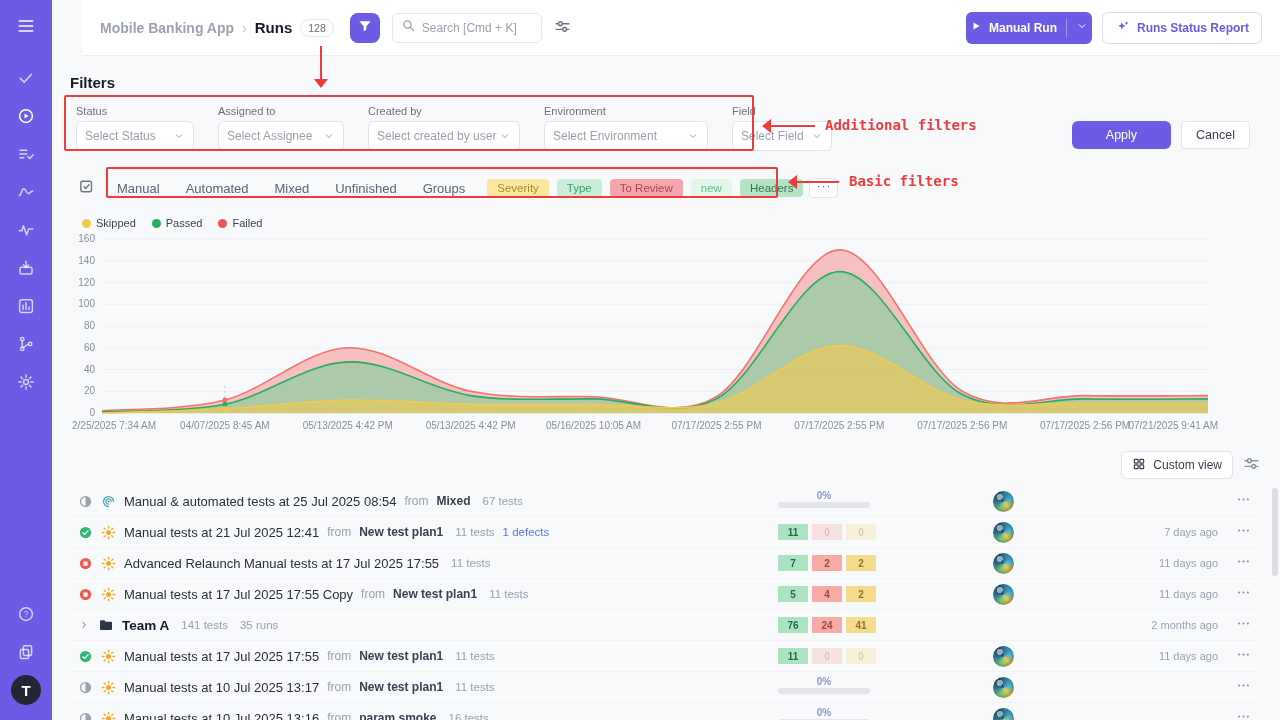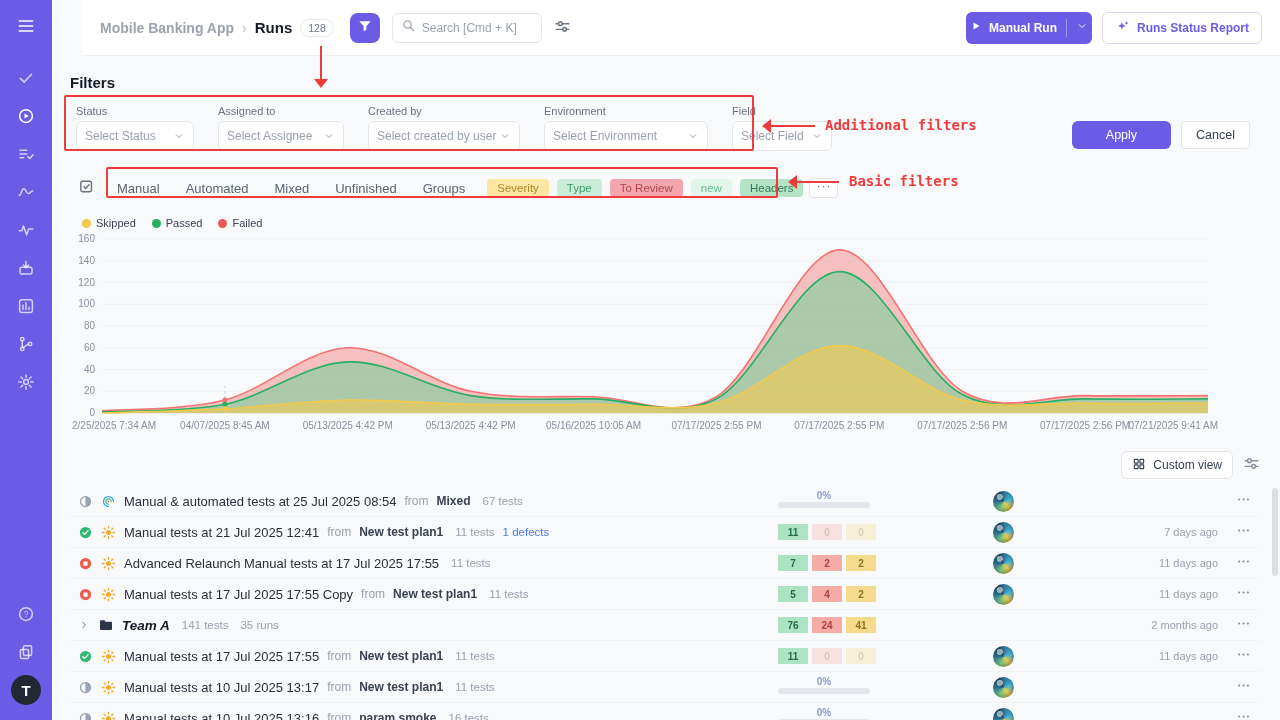--- a/index.html
+++ b/index.html
@@ -63,21 +63,21 @@
   
   .list-toolbar { display:flex; justify-content:flex-end; align-items:center; gap:10px; margin:10px 0 7px 0; }
   .btn-custom-view { height:28px; background:#fff; border:1px solid #E3E4EA; border-radius:6px; color:#374151; font-size:12px; display:flex; align-items:center; gap:7px; padding:0 10px; cursor:pointer; font-family:"Liberation Sans",sans-serif; }
   .btn-toolbar-sliders { background:none; border:none; color:#8A8F9C; cursor:pointer; display:flex; }
 
   
   .run-row { display:flex; align-items:center; height:31px; border-bottom:1px solid #F1F2F5; padding:0 2px 0 8px; }
   .run-left { display:flex; align-items:center; gap:8px; flex:1; min-width:0; overflow:hidden; white-space:nowrap; }
   .cell-i { display:flex; align-items:center; }
   .r-title { font-size:13px; color:#2A2F3A; cursor:pointer; }
-  .g-title { font-size:13.5px; font-weight:bold; color:#151B26;font-style:italic; }
+  .g-title { font-size:13.5px; font-weight:bold; color:#151B26; }
   .from-l { font-size:12px; color:#9AA1AE; }
   .from-v { font-size:12px; font-weight:bold; color:#3A4150; }
   .tests { font-size:11.5px; color:#9AA1AE; margin-left:4px; }
   .defects { font-size:11.5px; color:#4E7BE8; cursor:pointer; }
   .col-badges { width:150px; display:flex; gap:4px; align-items:center; }
   .badge { min-width:30px; height:16px; border-radius:0; font-size:10px; font-weight:bold; display:inline-flex; align-items:center; justify-content:center; padding:0 6px; }
   .badge.passed { background:#ABE3C3; color:#256C48; }
   .badge.failed { background:#F5ACA7; color:#A8433C; }
   .badge.skipped { background:#F5DC8C; color:#8F7420; }
   .badge.off { opacity:.3; }

